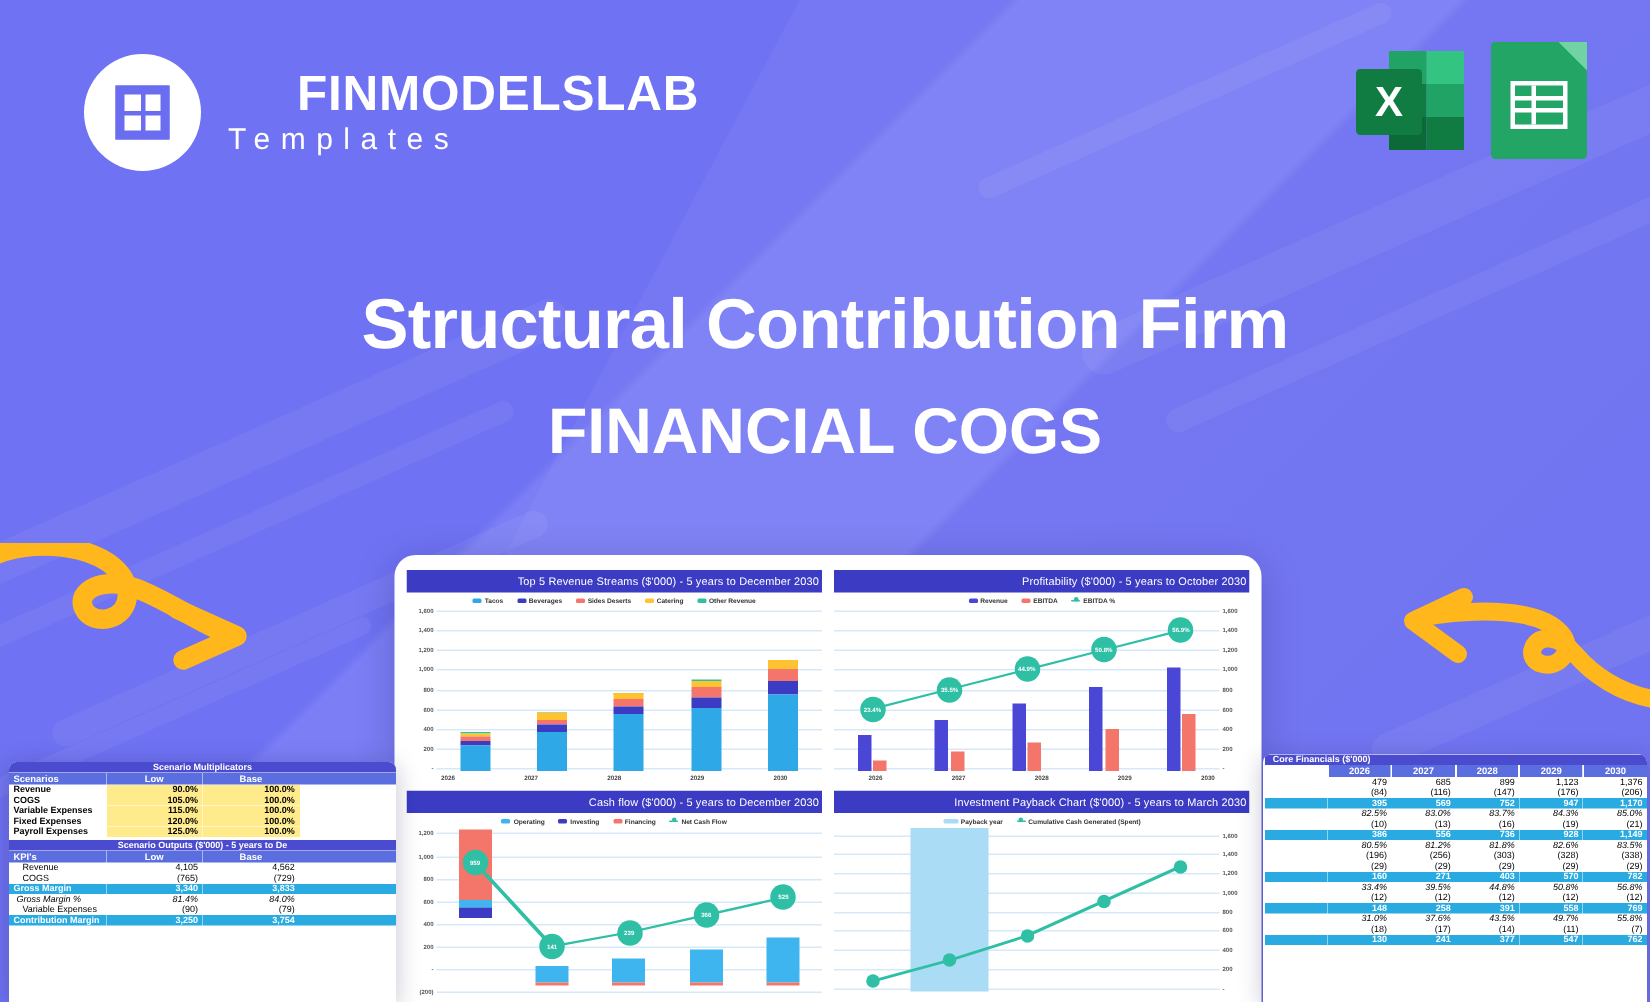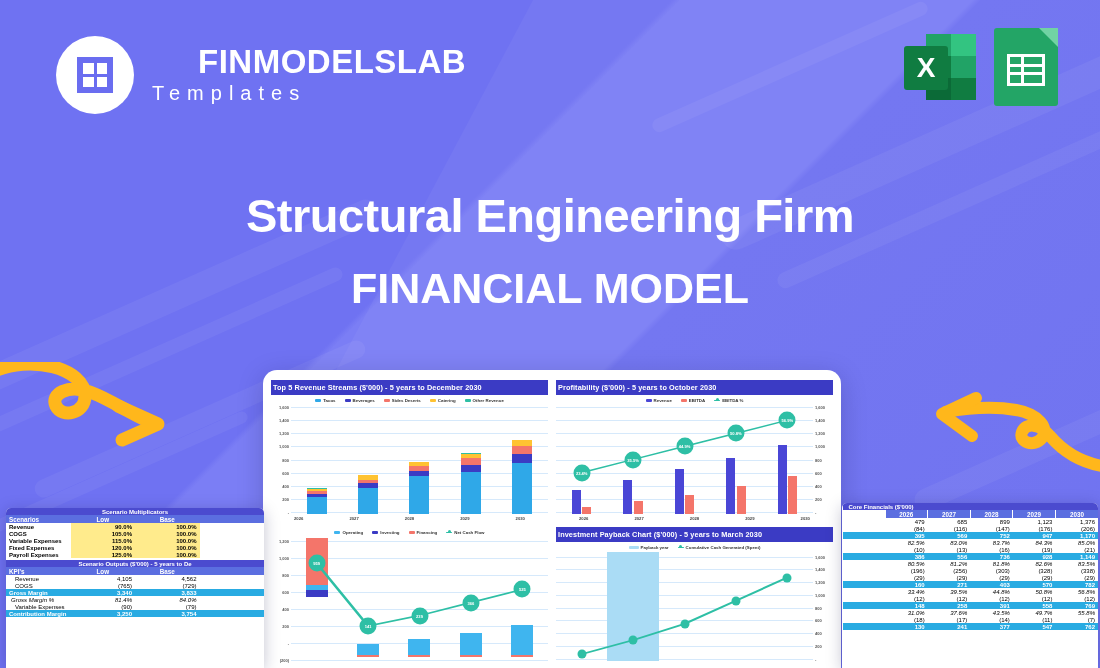--- a/index.html
+++ b/index.html
@@ -127,22 +127,22 @@
     position: absolute; left: 263px; top: 370px;
     width: 578px; height: 298px;
     background: #fff; border-radius: 14px 14px 0 0;
     box-shadow: 0 6px 26px rgba(20,20,70,0.22);
     padding: 10px 8px 0 8px;
     display: grid; grid-template-columns: 1fr 1fr; grid-template-rows: 1fr 1fr;
     gap: 6px 8px; overflow: hidden;
   }
   .panel { display: flex; flex-direction: column; overflow: hidden; }
   .panel-title {
-    background: #3b3bc4; color: #fff; font-size: 7.3px; font-weight: 700;
-    text-align: left; padding: 3px 2px; letter-spacing: 0.1px;
+    background: #3b3bc4; color: #fff; font-size: 7.3px; font-weight: 400;
+    text-align: right; padding: 3px 2px; letter-spacing: 0.1px;
     white-space: nowrap; overflow: hidden;
   }
   .legend {
     display: flex; justify-content: center; gap: 9px; padding: 3px 0 2px;
     font-size: 4.4px; font-weight: 700; color: #333;
   }
   .legend span { display: flex; align-items: center; gap: 2px; white-space: nowrap; }
   .legend .sw { width: 6px; height: 3px; display: inline-block; border-radius: 1px; }
   .legend .sw.line { height: 1.5px; position: relative; }
   .legend .sw.line::after {
@@ -256,22 +256,22 @@
   <div class="sheets-icon">
     <div class="fold"></div>
     <div class="tbl">
         <i class="r1"></i>
         <i class="r2"></i>
         <u></u>
       </div>
   </div>
 </div>
 
-<div class="title-main">Structural Engineering Firm</div>
-<div class="title-sub">FINANCIAL MODEL</div>
+<div class="title-main">Structural Contribution Firm</div>
+<div class="title-sub">FINANCIAL COGS</div>
 
 <div class="arrow arrow-left">
   <svg width="190" height="90" viewBox="0 0 190 90">
     <path d="M 2 10 C 40 -8 95 6 95 34 C 95 52 72 56 66 44 C 60 32 78 22 100 30 C 122 38 140 52 160 60" stroke="#ffb71b" stroke-width="13" fill="none" stroke-linecap="round"></path>
     <path d="M 128 44 L 168 62 L 132 78" stroke="#ffb71b" stroke-width="13" fill="none" stroke-linecap="round" stroke-linejoin="round"></path>
   </svg>
 </div>
 <div class="arrow arrow-right">
   <svg width="175" height="90" viewBox="0 0 175 90">
     <path d="M 172 78 C 150 74 132 62 120 48 C 110 36 96 34 92 44 C 88 54 104 60 112 50 C 120 40 108 26 86 22 C 64 18 38 20 16 24" stroke="#ffb71b" stroke-width="12" fill="none" stroke-linecap="round"></path>
@@ -468,20 +468,21 @@
     <div class="xaxis">
       <span>2026</span>
       <span>2027</span>
       <span>2028</span>
       <span>2029</span>
       <span>2030</span>
     </div>
   </div>
 
   <div class="panel">
+    <div class="panel-title">Cash flow ($'000) - 5 years to December 2030</div>
     <div class="legend">
       <span>
           <i class="sw" style="background:#3fb5ef"></i>
         <b>Operating</b>
         </span>
       <span>
           <i class="sw" style="background:#3b3bc4"></i>
         <b>Investing</b>
         </span>
       <span>

